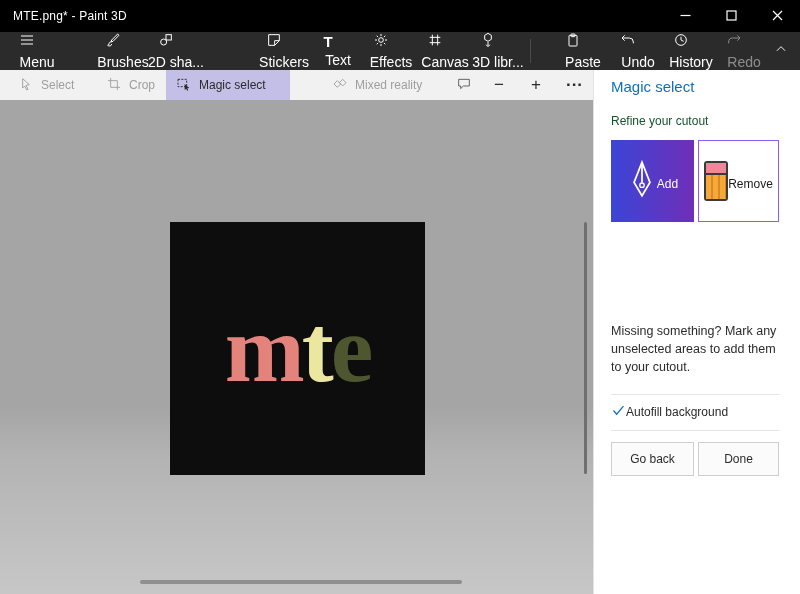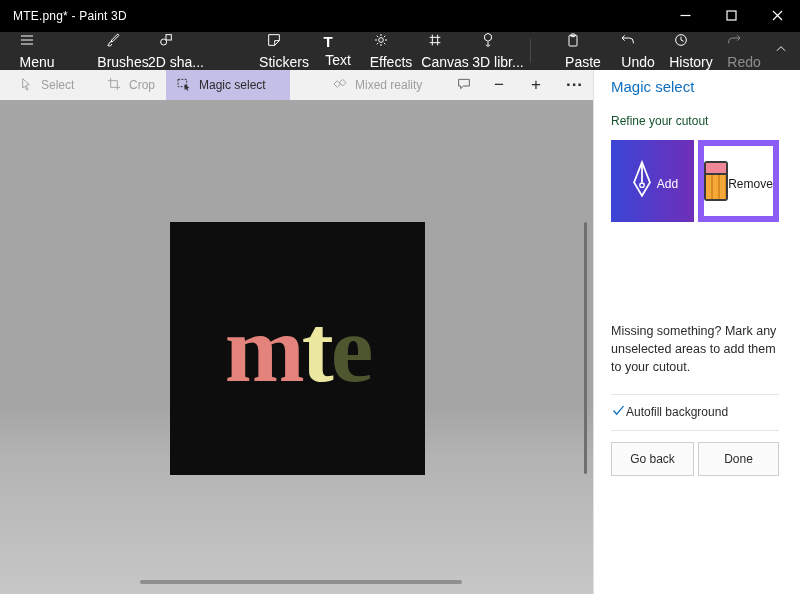--- a/index.html
+++ b/index.html
@@ -48,21 +48,21 @@
                 background:#8f8f8f; border-radius:2px; }
 
   
   .panel { position:absolute; left:593px; top:70px; width:207px; height:524px; background:#fff;
            border-left:1px solid #e2e2e2; }
   .panel-title { position:absolute; left:17px; top:8px; font-size:15px; }
   .refine-label { position:absolute; left:17px; top:44px; font-size:12px; color:#14532d; }
   .cutout-btn { position:absolute; top:70px; width:83px; height:82px; display:flex; 
                 align-items:center; justify-content:center; cursor:pointer; }
   .add-btn { left:17px; }
-  .remove-btn { left:104px; width:81px; background:#fff; border:6px solid #8b5cf6; }
+  .remove-btn { left:104px; width:81px; background:#fff; border:1px solid #8b5cf6; }
   .cutout-btn .btn-label { font-size:12px; margin-top:5px; }
   .add-btn .btn-label { color:#fff; }
   .remove-btn .btn-label { color:#1b1b1b; }
   .eraser { width:24px; height:40px; border:2px solid #3a3a3a; border-radius:3px; overflow:hidden;
             display:flex; flex-direction:column; }
   .eraser-cap { height:12px; background:#ef8798; border-bottom:2px solid #3a3a3a; }
   .eraser-body { flex:1; background:repeating-linear-gradient(90deg,#f6a838 0 5px,#d98a20 5px 7px); }
   .panel-hint { position:absolute; left:17px; top:252px; width:176px; font-size:12.5px;
                 line-height:1.45; color:#2b2b2b; }
   .panel-divider { position:absolute; left:17px; width:168px; height:1px; background:#e4e4e4; }

